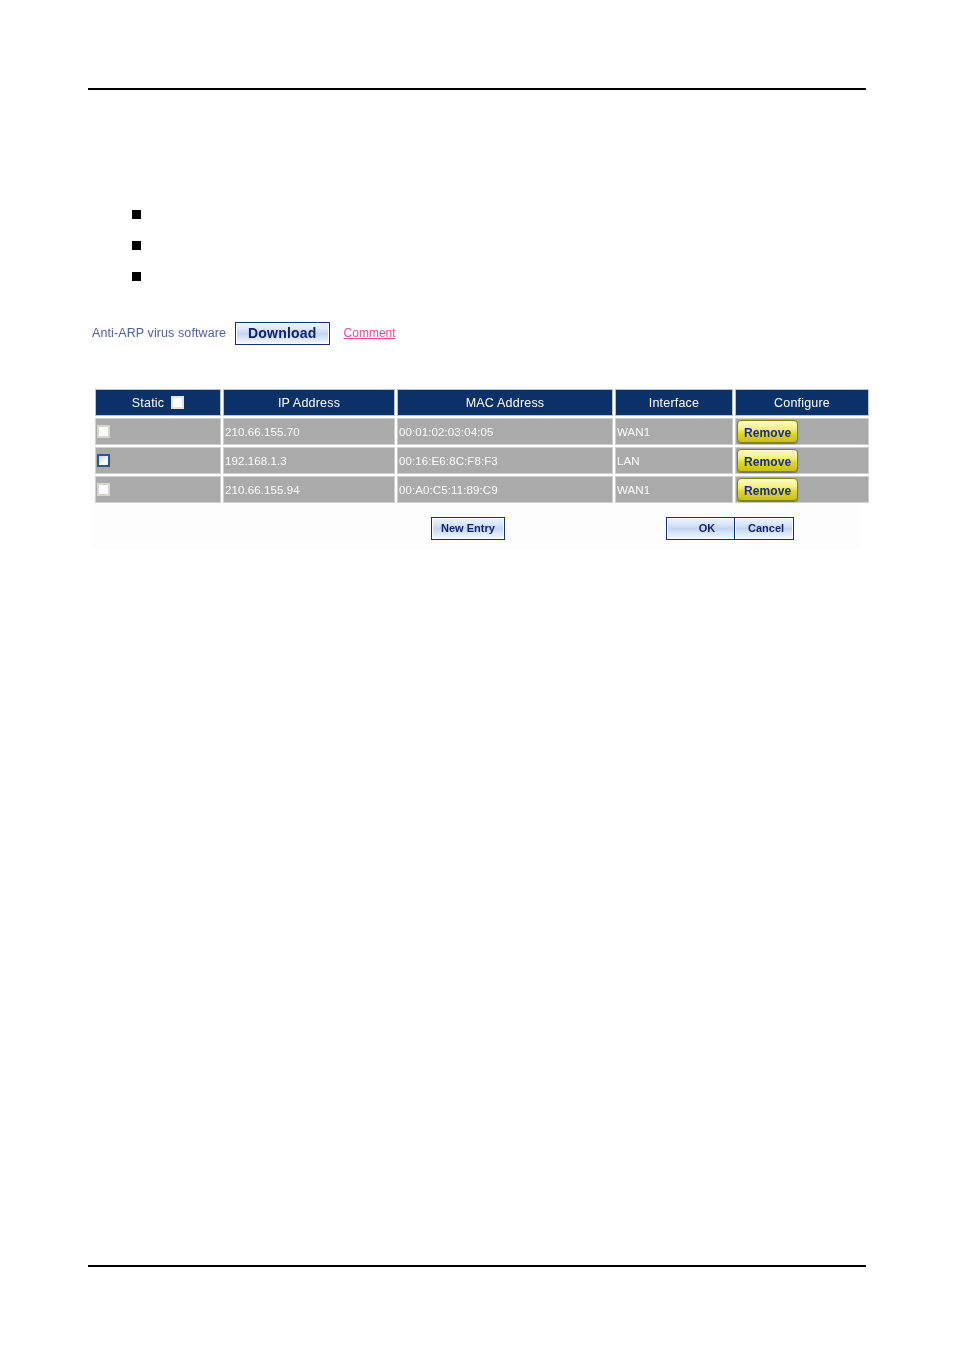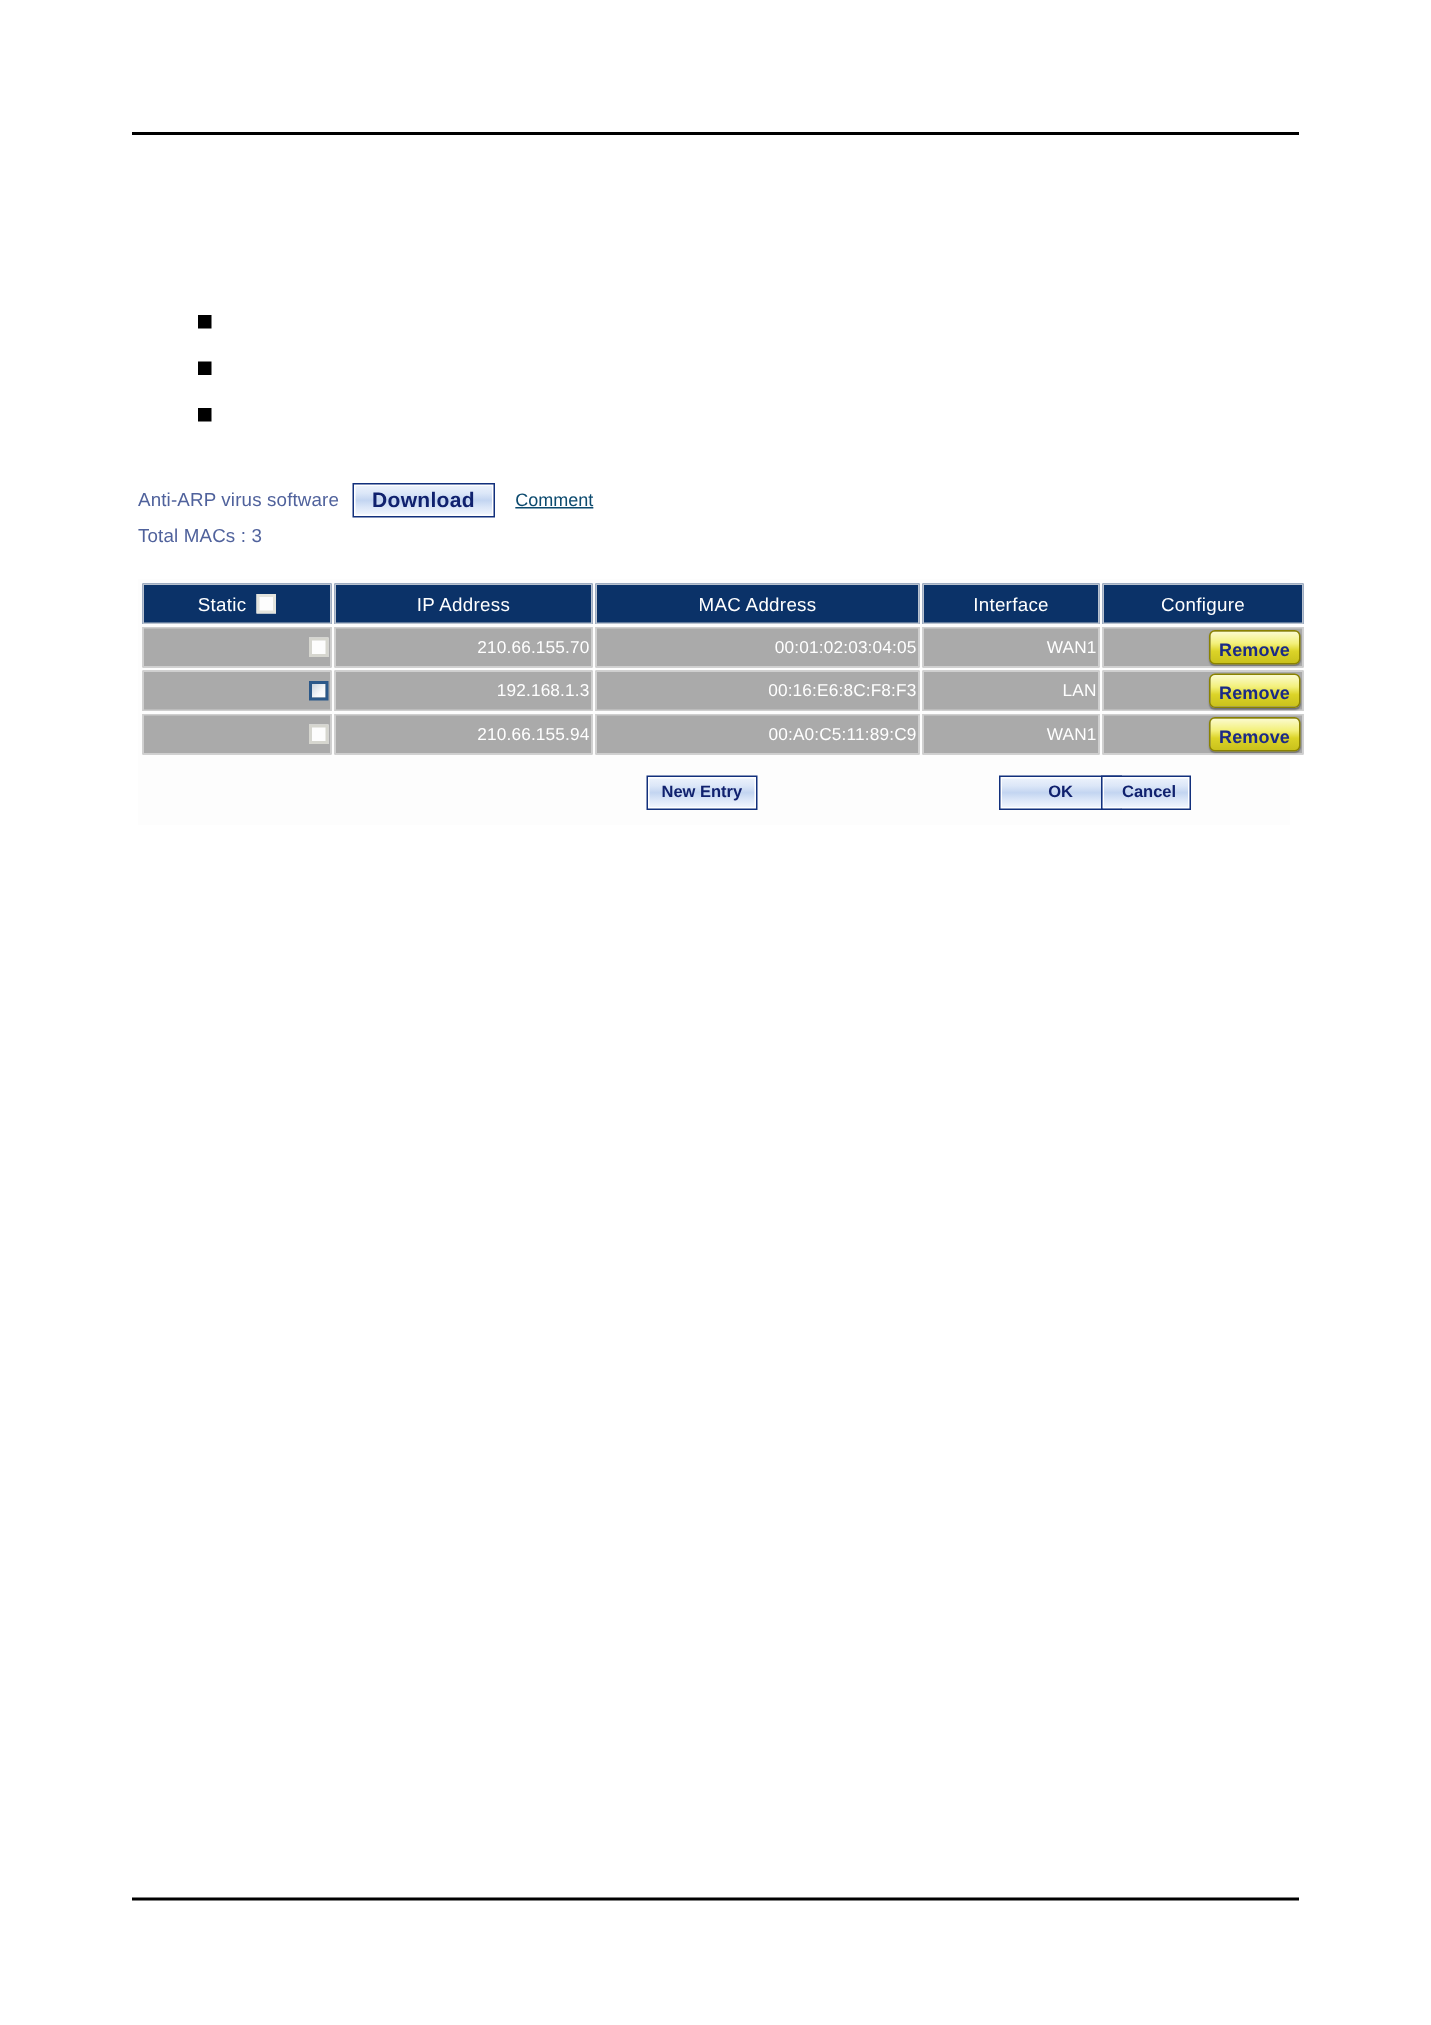--- a/index.html
+++ b/index.html
@@ -90,21 +90,21 @@
   .download-btn {
     margin-left: 9px;
     font-size: 14px;
     padding: 2px 12px 3px 12px;
     letter-spacing: 0.2px;
   }
 
   .comment-link {
     margin-left: 14px;
     font-size: 12px;
-    color: #0c4a6e;
+    color: #ec4899;
     text-decoration: underline;
     cursor: pointer;
     white-space: nowrap;
   }
 
   
   .panel {
     position: absolute;
     left: 92px;
     top: 386px;
@@ -128,21 +128,21 @@
     height: 23px;
     text-align: center;
     letter-spacing: 0.2px;
     border: 1px solid #b9c2cf;
   }
   table.arp-table td {
     background: #aaaaaa;
     color: #ffffff;
     font-size: 11.5px;
     height: 22px;
-    text-align: right;
+    text-align: left;
     border: 1px solid #cfcfcf;
     letter-spacing: 0.1px;
   }
 
   
   .col-static    { width: 126px; }
   .col-ip        { width: 172px; }
   .col-mac       { width: 216px; }
   .col-interface { width: 118px; }
   .col-configure { width: 134px; }
@@ -232,23 +232,20 @@
     <span class="bullet-marker"></span>
     <span class="bullet-text"></span>
   </div>
 </div>
 
 <div class="info-block">
   <div class="info-row">
     <span class="info-label">Anti-ARP virus software</span>
     <span class="btn-blue download-btn">Download</span>
     <span class="comment-link">Comment</span>
-  </div>
-  <div class="info-row">
-    <span class="info-label">Total MACs : 3</span>
   </div>
 </div>
 
 <div class="panel">
 
   <table class="arp-table">
     <colgroup>
       <col class="col-static">
       <col class="col-ip">
       <col class="col-mac">

